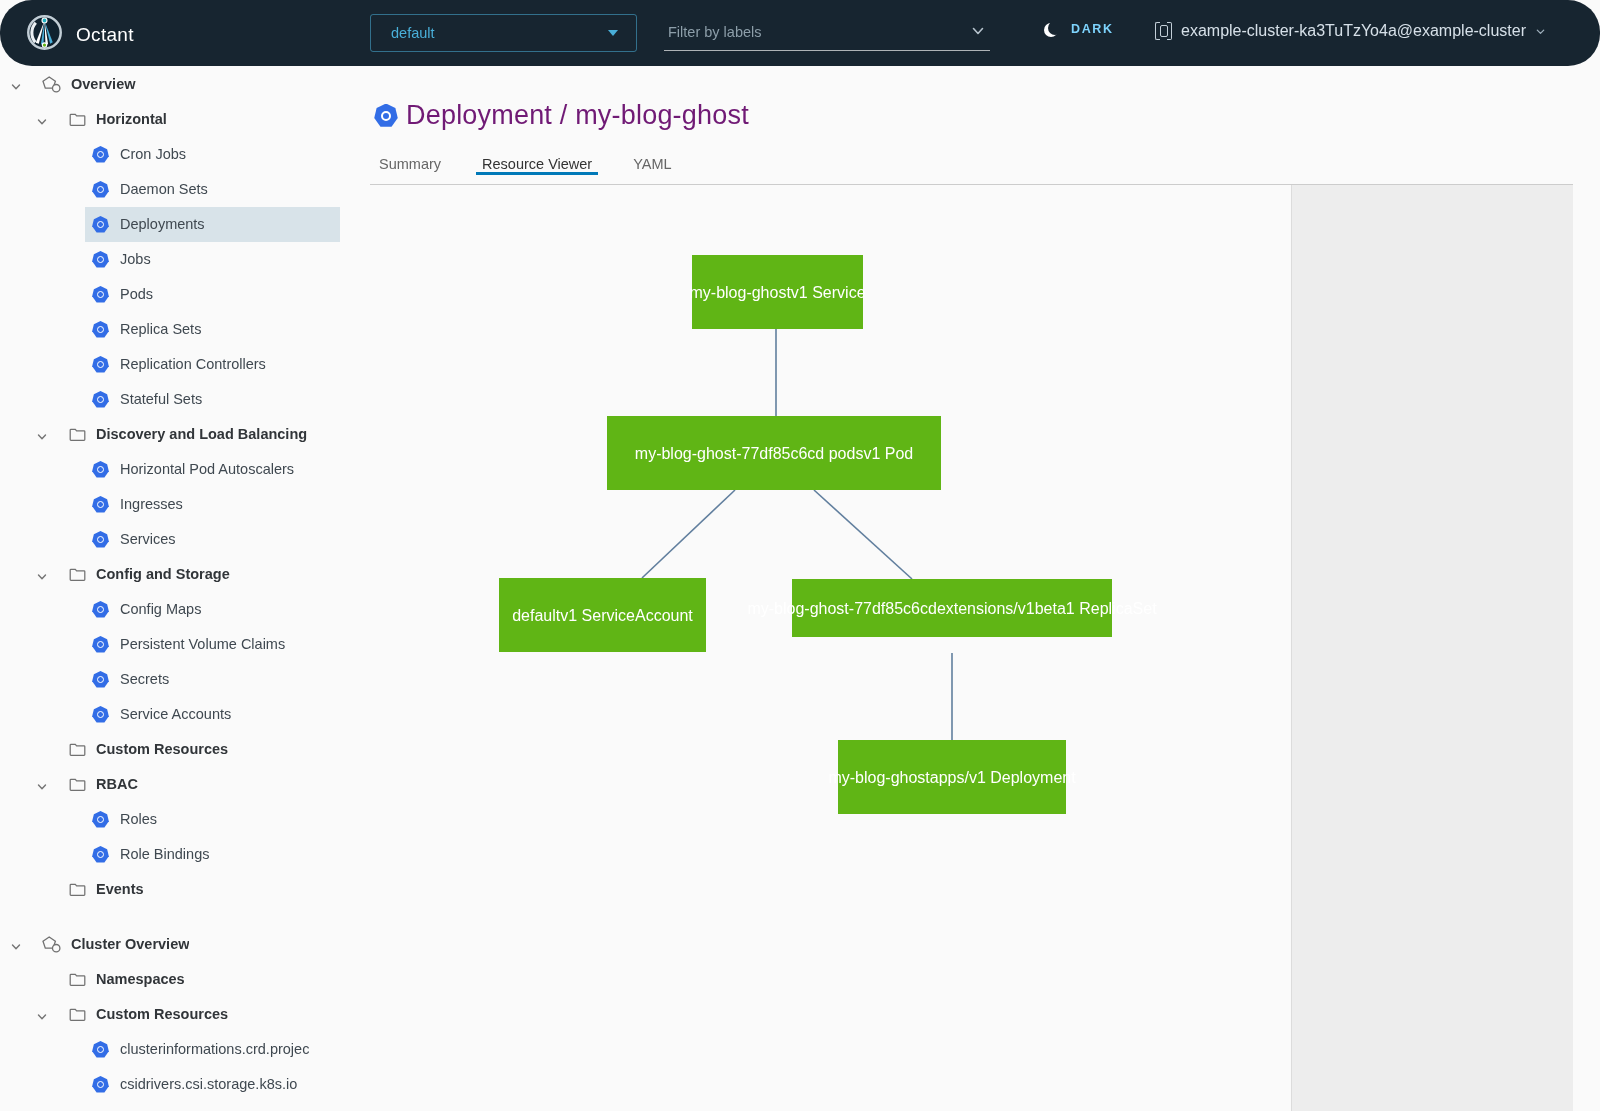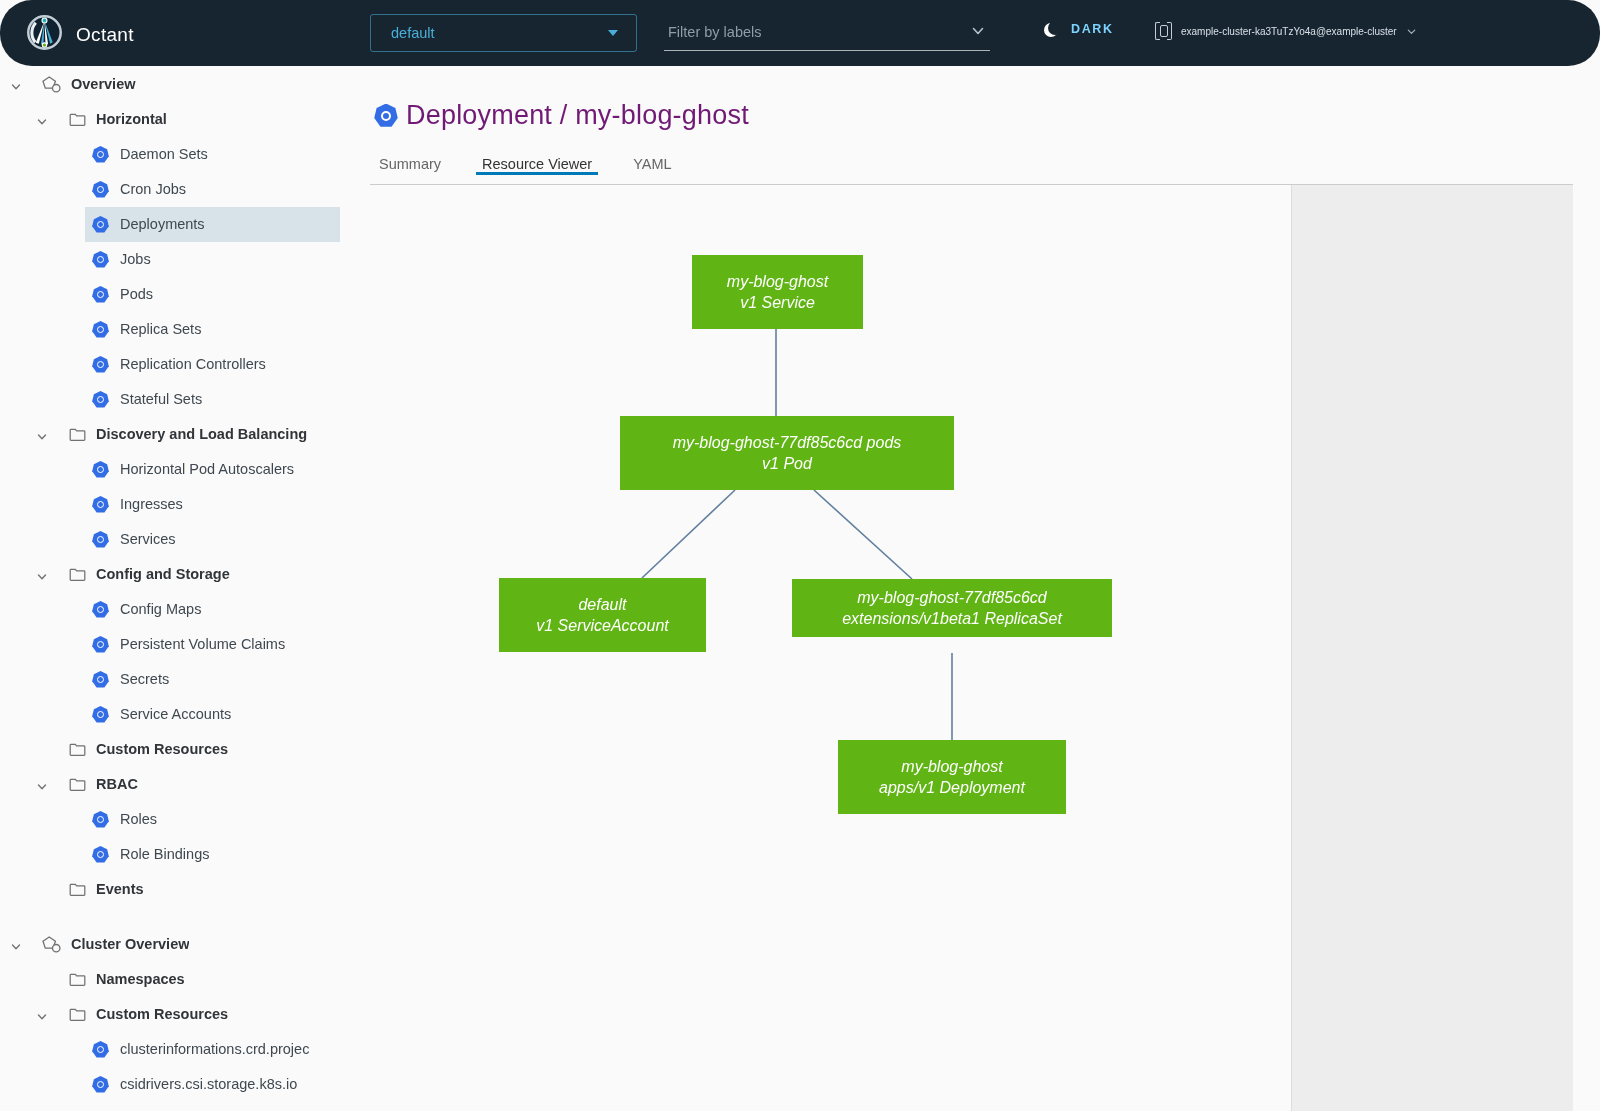--- a/index.html
+++ b/index.html
@@ -33,21 +33,21 @@
     color:#8d9ea9; font-size:14.5px;
   }
   .label-filter .chev { margin-left:auto; }
   .theme-toggle { position:absolute; left:1048px; top:22px; display:flex; align-items:center; gap:9px; cursor:pointer; }
   .moon {
     width:14px; height:14px; border-radius:50%;
     box-shadow:-4px 2px 0 0 #ffffff; margin-top:-2px;
   }
   .theme-label { color:#7dd3fc; font-size:12.5px; font-weight:bold; letter-spacing:1.6px; }
   .cluster-sel { position:absolute; left:1155px; top:22px; display:flex; align-items:center; gap:9px; cursor:pointer; }
-  .cluster-label { color:#d6e0e8; font-size:10px; }
+  .cluster-label { color:#d6e0e8; font-size:16px; }
   .host-icon { position:relative; width:17px; height:18px; }
   .host-icon::before, .host-icon::after { content:""; position:absolute; top:0; bottom:0; width:4px; border:1.4px solid #c3cfd8; }
   .host-icon::before { left:0; border-right:none; border-radius:2px 0 0 2px; }
   .host-icon::after  { right:0; border-left:none; border-radius:0 2px 2px 0; }
   .host-icon .inner { position:absolute; left:4.5px; top:3px; width:8px; height:12px; border:1.4px solid #c3cfd8; border-radius:2px; }
 
   
   .sidebar { position:absolute; left:0; top:66px; width:340px; height:1045px; padding-top:1px; overflow:hidden; }
   .nav-row { position:relative; height:35px; cursor:pointer; }
   .nav-row.gap { margin-top:20px;padding-left:44px; }
@@ -86,23 +86,23 @@
     border-bottom:3px solid transparent; cursor:pointer;
   }
   .tab.active { color:#333333; border-bottom-color:#0079b8; }
   .header-rule { position:absolute; left:370px; top:184px; width:1203px; height:1px; background:#cccccc; }
 
   
   .graph-layer { position:absolute; left:0; top:0; width:1600px; height:1111px; pointer-events:none; }
   .graph-layer svg { position:absolute; left:0; top:0; }
   .g-node {
     position:absolute; background:#60b515; color:#ffffff;
-    display:flex; flex-direction:column; align-items:center; justify-content:center;
+    display:flex; align-items:center; justify-content:center;
     font-size:16px; line-height:21px; text-align:center; white-space:nowrap;
-    pointer-events:auto; cursor:pointer;font-style:italic;
+    pointer-events:auto; cursor:pointer;
   }
 
   
   .side-panel {
     position:absolute; left:1291px; top:185px; width:282px; height:926px;
     background:#ededed; border-left:1px solid #dcdcdc;
   }
 </style>
 </head>
 <body>
@@ -173,29 +173,29 @@
           <path d="M1.2 3.2 V11.6 Q1.2 12.4 2 12.4 H15 Q15.8 12.4 15.8 11.6 V3.6 Q15.8 2.8 15 2.8 H7.6 L6.3 1.3 H2 Q1.2 1.3 1.2 2.1 Z" fill="none" stroke="#717171" stroke-width="1.25"></path>
         </svg></span>
       <span class="lbl">Horizontal</span>
     </div>
     <div class="nav-row kind-resource">
       <span class="ic">
         <span class="k8s-badge">
           <span class="glyph"></span>
         </span>
       </span>
+      <span class="lbl">Cron Jobs</span>
+    </div>
+    <div class="nav-row kind-resource">
+      <span class="ic">
+        <span class="k8s-badge">
+          <span class="glyph"></span>
+        </span>
+      </span>
       <span class="lbl">Daemon Sets</span>
-    </div>
-    <div class="nav-row kind-resource">
-      <span class="ic">
-        <span class="k8s-badge">
-          <span class="glyph"></span>
-        </span>
-      </span>
-      <span class="lbl">Cron Jobs</span>
     </div>
     <div class="nav-row kind-resource selected">
       <span class="ic">
         <span class="k8s-badge">
           <span class="glyph"></span>
         </span>
       </span>
       <span class="lbl">Deployments</span>
     </div>
     <div class="nav-row kind-resource">
@@ -410,21 +410,21 @@
   <svg id="edge-svg" width="1600" height="1111" viewBox="0 0 1600 1111">
       <line x1="776" y1="329" x2="776" y2="416" stroke="#617f9e" stroke-width="1.6"></line>
       <line x1="735" y1="490" x2="642" y2="578" stroke="#617f9e" stroke-width="1.6"></line>
       <line x1="814" y1="490" x2="912" y2="579" stroke="#617f9e" stroke-width="1.6"></line>
       <line x1="952" y1="653" x2="952" y2="740" stroke="#617f9e" stroke-width="1.6"></line>
     </svg>
 <div class="g-node" style="left: 692px; top: 255px; width: 171px; height: 74px;">
       <span>my-blog-ghost</span>
       <span>v1 Service</span>
     </div>
-    <div class="g-node" style="left: 607px; top: 416px; width: 334px; height: 74px; margin-left: 13px;">
+    <div class="g-node" style="left: 607px; top: 416px; width: 334px; height: 74px;">
       <span>my-blog-ghost-77df85c6cd pods</span>
       <span>v1 Pod</span>
     </div>
     <div class="g-node" style="left: 499px; top: 578px; width: 207px; height: 74px;">
       <span>default</span>
       <span>v1 ServiceAccount</span>
     </div>
     <div class="g-node" style="left: 792px; top: 579px; width: 320px; height: 58px;">
       <span>my-blog-ghost-77df85c6cd</span>
       <span>extensions/v1beta1 ReplicaSet</span>

